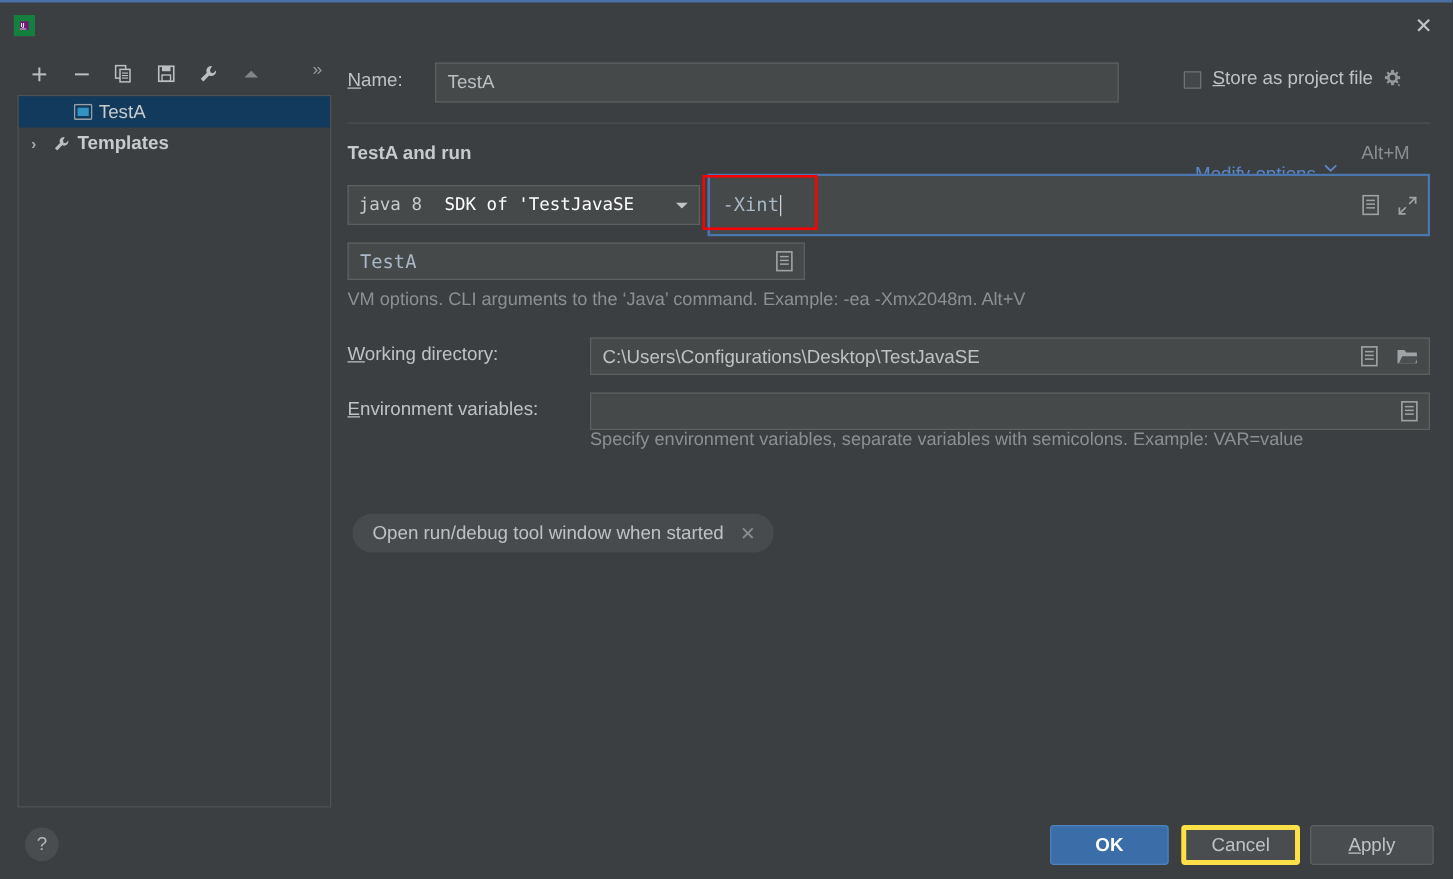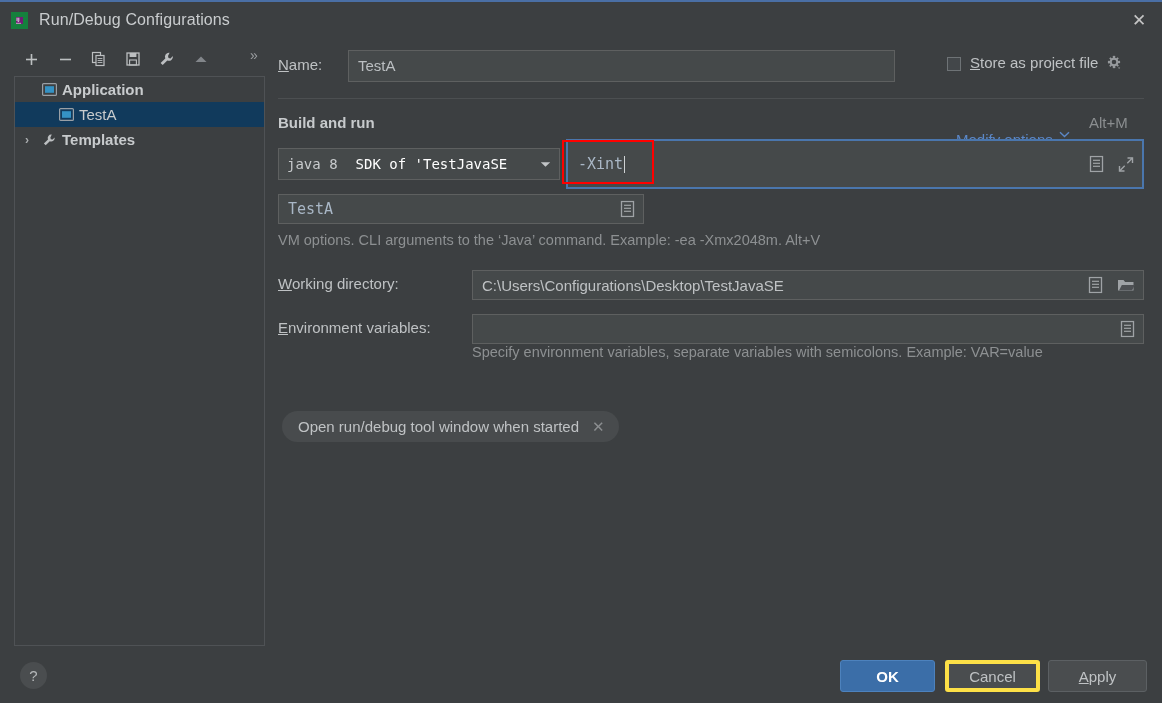--- a/index.html
+++ b/index.html
@@ -248,21 +248,20 @@
 
 <div class="dialog">
 
   <div class="titlebar">
     <div class="title-icon">
       <svg width="11" height="11" viewBox="0 0 11 11" class="icon">
         <text x="0.5" y="7" font-size="7" fill="#e8e8e8" font-family="DejaVu Sans, sans-serif" font-weight="bold">IJ</text>
         <rect x="0" y="9.2" width="8" height="1.1" fill="#e8e8e8"></rect>
       </svg>
     </div>
-    <div class="title-text">Run/Debug Configurations</div>
     <div class="close-btn">✕</div>
   </div>
 
   <div class="left-panel">
 
     <div class="tool-row">
       <div class="tool-btn">
         <svg width="15" height="15" viewBox="0 0 15 15" class="icon">
           <rect x="6.7" y="2" width="1.6" height="11" fill="#bcbfc1"></rect>
           <rect x="2" y="6.7" width="11" height="1.6" fill="#bcbfc1"></rect>
@@ -296,30 +295,20 @@
       </div>
       <div class="tool-btn">
         <svg width="16" height="16" viewBox="0 0 16 16" class="icon">
           <path d="M8 5.5 L13.5 11 L2.5 11 Z" fill="#82868a"></path>
         </svg>
       </div>
       <div class="tool-more">»</div>
     </div>
 
     <div class="tree">
-      <div class="tree-row bold">
-        <span class="twisty">ⱟ</span>
-        <span class="node-icon">
-          <svg width="15" height="13" viewBox="0 0 15 13" class="icon">
-            <rect x="0.6" y="0.6" width="13.8" height="11.8" rx="1" fill="none" stroke="#9aa0a6" stroke-width="1.2"></rect>
-            <rect x="3" y="3.2" width="9" height="6.6" fill="#3592c4"></rect>
-          </svg>
-        </span>
-        <span>Application</span>
-      </div>
       <div class="tree-row selected indent-2">
         <span class="node-icon">
           <svg width="15" height="13" viewBox="0 0 15 13" class="icon">
             <rect x="0.6" y="0.6" width="13.8" height="11.8" rx="1" fill="none" stroke="#9aa0a6" stroke-width="1.2"></rect>
             <rect x="3" y="3.2" width="9" height="6.6" fill="#3592c4"></rect>
           </svg>
         </span>
         <span>TestA</span>
       </div>
       <div class="tree-row bold">
@@ -353,21 +342,21 @@
             <path d="M7 0.8 L8.3 1.1 L8.1 2.7 L9.4 3.3 L10.6 2.2 L11.8 3.4 L10.7 4.6 L11.3 5.9 L12.9 5.7 L13.2 7 L13 8.3 L11.4 8.1 L10.8 9.4 L11.9 10.6 L10.7 11.8 L9.5 10.7 L8.2 11.3 L8.4 12.9 L7 13.2 L5.7 13 L5.9 11.4 L4.6 10.8 L3.4 11.9 L2.2 10.7 L3.3 9.5 L2.7 8.2 L1.1 8.4 L0.8 7 L1.1 5.7 L2.7 5.9 L3.3 4.6 L2.2 3.4 L3.4 2.2 L4.6 3.3 L5.9 2.7 L5.7 1.1 Z" fill="#9a9da0" opacity="0.95"></path>
             <circle cx="7" cy="7" r="2.3" fill="#3c3f41"></circle>
             <path d="M11 12.5 l2.2 0 l-1.1 1.6 z" fill="#9a9da0"></path>
           </svg>
         </span>
       </div>
     </div>
 
     <div class="divider"></div>
 
-    <div class="section-title">Build and run</div>
+    <div class="section-title">TestA and run</div>
 
     <div class="modify-link">
       <span><u>M</u><span>odify options</span></span>
       <span class="modify-chevron">
         <svg width="11" height="7" viewBox="0 0 11 7" class="icon">
           <path d="M1 1.3 L5.5 5.6 L10 1.3" fill="none" stroke="#5b87c7" stroke-width="1.4"></path>
         </svg>
       </span>
     </div>
     <div class="modify-shortcut">Alt+M</div>

